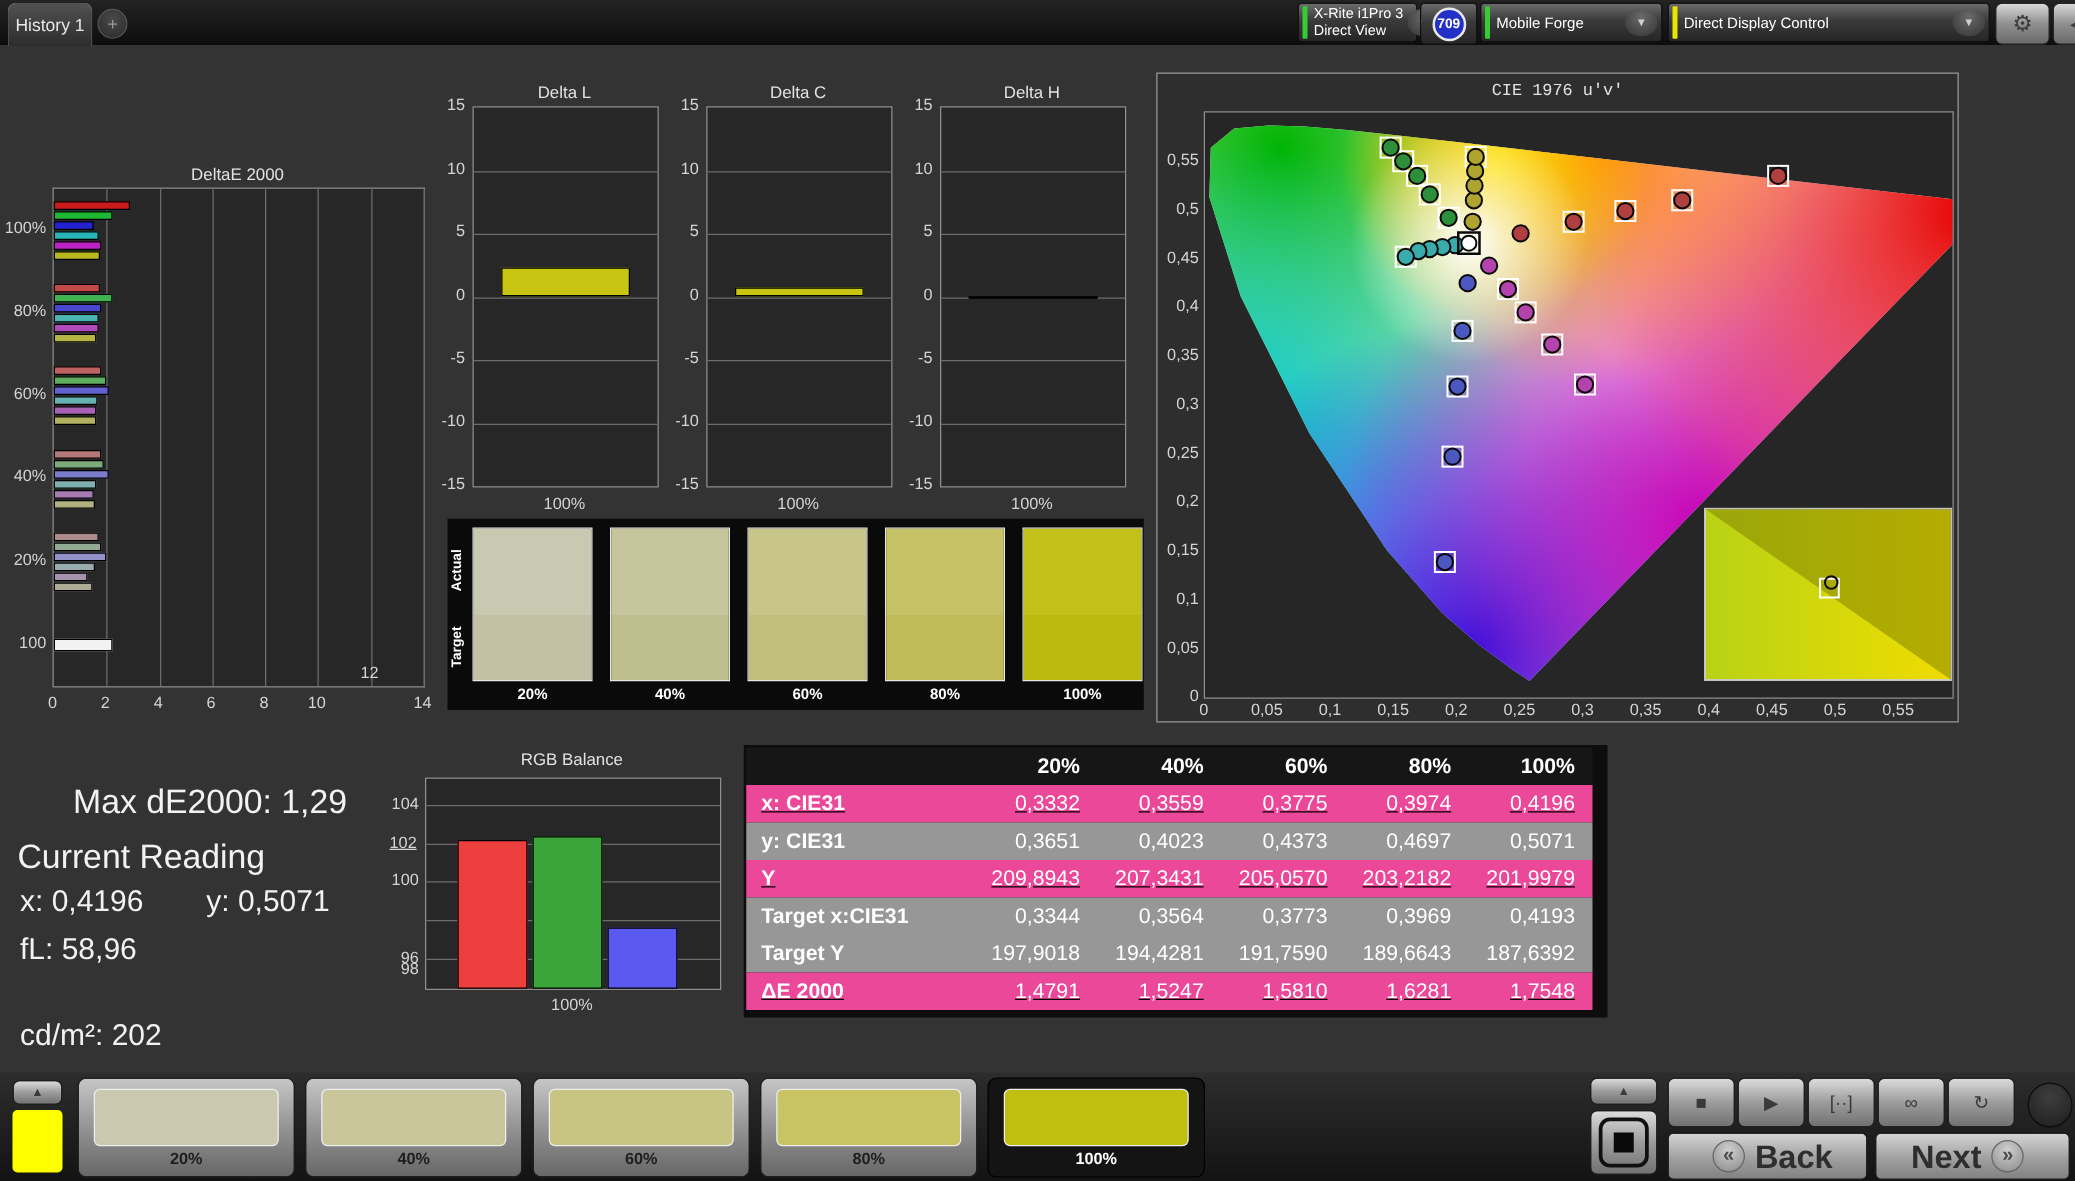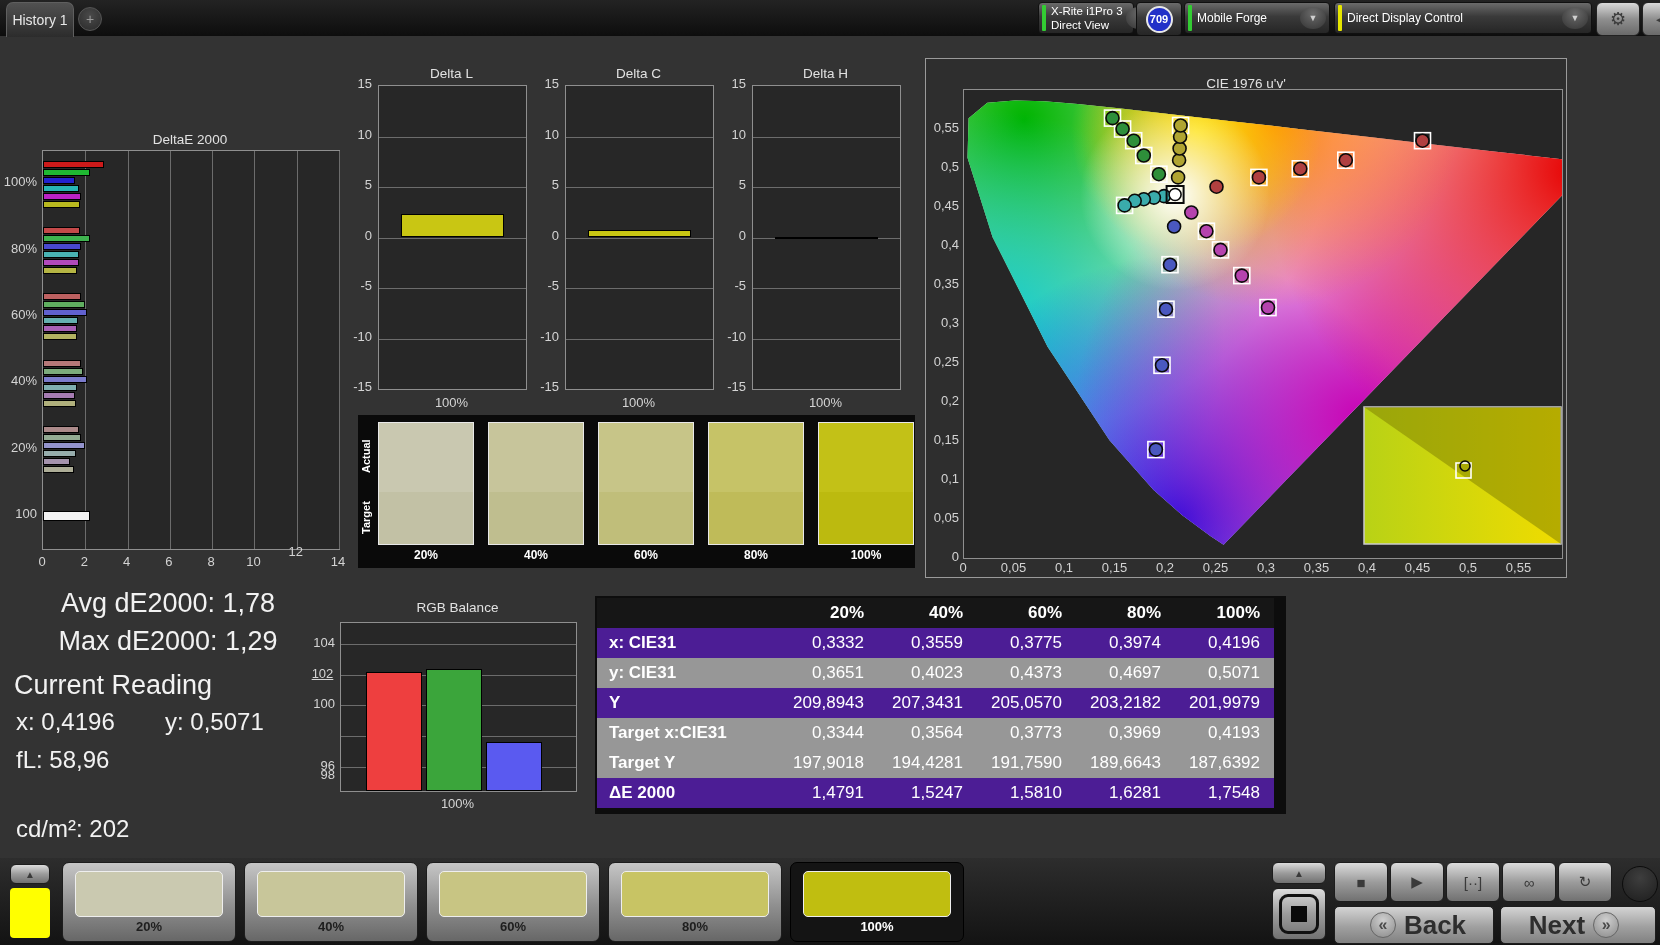--- a/index.html
+++ b/index.html
@@ -33,21 +33,21 @@
   .swlabel{position:absolute;top:133px;height:17px;color:#fff;font-size:12px;font-weight:bold;text-align:center;}
   
   .bigstat{position:absolute;color:#f2f2f2;font-size:27px;text-align:center;width:280px;left:28px;}
   .readtxt{position:absolute;color:#f2f2f2;}
   
   #dtable{position:absolute;left:595px;top:596px;background:#0d0d0d;padding:2px 12px 6px 2px;}
   .trow{display:flex;height:30px;align-items:center;}
   .trow .lab{width:182px;padding-left:12px;font-weight:bold;color:#fff;font-size:17px;box-sizing:border-box;}
   .trow .val{width:99px;text-align:right;padding-right:14px;color:#fff;font-size:17px;box-sizing:border-box;}
   .thead{background:#161616;}
-  .rdark{background:#4c1d95;}
+  .rdark{background:#ec4899;text-decoration:underline;}
   .rlight{background:#979797;}
   
   #bottombar{position:absolute;left:0;top:858px;width:1660px;height:87px;background:linear-gradient(#2d2d2d,#131313);}
   .graybtn{position:absolute;border-radius:6px;background:linear-gradient(#dcdcdc,#9c9c9c 50%,#717171);border:1px solid #1d1d1d;display:flex;align-items:center;justify-content:center;color:#3a3a3a;box-sizing:border-box;}
   .patbtn{position:absolute;top:4px;width:174px;height:80px;border-radius:7px;background:linear-gradient(#c6c6c6,#8f8f8f 55%,#676767);border:1px solid #1d1d1d;box-sizing:border-box;}
   .patbtn.sel{background:#141414;border:1px solid #000;}
   .patsw{position:absolute;left:12px;top:8px;width:148px;height:46px;border-radius:5px;border:1px solid #eee;box-sizing:border-box;}
   .patlbl{position:absolute;left:0;top:56px;width:100%;text-align:center;font-size:13px;font-weight:bold;color:#1e1e1e;}
   .patbtn.sel .patlbl{color:#fff;}
   .circle-glyph{display:inline-flex;width:24px;height:24px;border-radius:50%;background:radial-gradient(circle at 50% 30%,#cfcfcf,#8a8a8a);border:1px solid #666;align-items:center;justify-content:center;font-size:16px;color:#4a4a4a;margin:0 8px;}
@@ -133,21 +133,21 @@
         <div class="hbar" style="position: absolute; left: 0px; top: 307px; width: 27.4857px; height: 7px; background: rgb(165, 147, 173);"></div>
         <div class="hbar" style="position: absolute; left: 0px; top: 315px; width: 30.6571px; height: 7px; background: rgb(173, 173, 151);"></div>
         <div class="hbar" style="position: absolute; left: 0px; top: 359.833px; width: 46.5143px; height: 10px; background: rgb(242, 242, 242);"></div>
       </div>
       <div class="tick" style="position: absolute; left: 30px; top: 422px; width: 24px; text-align: center;">0</div>
       <div class="tick" style="position: absolute; left: 72.2857px; top: 422px; width: 24px; text-align: center;">2</div>
       <div class="tick" style="position: absolute; left: 114.571px; top: 422px; width: 24px; text-align: center;">4</div>
       <div class="tick" style="position: absolute; left: 156.857px; top: 422px; width: 24px; text-align: center;">6</div>
       <div class="tick" style="position: absolute; left: 199.143px; top: 422px; width: 24px; text-align: center;">8</div>
       <div class="tick" style="position: absolute; left: 241.429px; top: 422px; width: 24px; text-align: center;">10</div>
-      <div class="tick" style="position: absolute; left: 283.714px; top: 412px; width: 24px; text-align: center;">12</div>
+      <div class="tick" style="position: absolute; left: 283.714px; top: 398px; width: 24px; text-align: center;">12</div>
       <div class="tick" style="position: absolute; left: 326px; top: 422px; width: 24px; text-align: center;">14</div>
       <div class="tick" style="position: absolute; left: 0px; top: 42.1667px; width: 37px; text-align: right;">100%</div>
       <div class="tick" style="position: absolute; left: 0px; top: 108.5px; width: 37px; text-align: right;">80%</div>
       <div class="tick" style="position: absolute; left: 0px; top: 174.833px; width: 37px; text-align: right;">60%</div>
       <div class="tick" style="position: absolute; left: 0px; top: 241.167px; width: 37px; text-align: right;">40%</div>
       <div class="tick" style="position: absolute; left: 0px; top: 307.5px; width: 37px; text-align: right;">20%</div>
       <div class="tick" style="position: absolute; left: 0px; top: 373.833px; width: 37px; text-align: right;">100</div>
     </div>
   <div class="abs" id="delta_l" style="left:348px;top:66px;width:178px;height:345px;">
       <div class="chart-title" style="position: absolute; left: 30px; top: 0px; width: 147px;">Delta L</div>
@@ -200,21 +200,21 @@
       <div class="tick" style="position: absolute; left: 0px; top: 10px; width: 24px; text-align: right;">15</div>
       <div class="tick" style="position: absolute; left: 0px; top: 60.5px; width: 24px; text-align: right;">10</div>
       <div class="tick" style="position: absolute; left: 0px; top: 111px; width: 24px; text-align: right;">5</div>
       <div class="tick" style="position: absolute; left: 0px; top: 161.5px; width: 24px; text-align: right;">0</div>
       <div class="tick" style="position: absolute; left: 0px; top: 212px; width: 24px; text-align: right;">-5</div>
       <div class="tick" style="position: absolute; left: 0px; top: 262.5px; width: 24px; text-align: right;">-10</div>
       <div class="tick" style="position: absolute; left: 0px; top: 313px; width: 24px; text-align: right;">-15</div>
       <div class="tick" style="position: absolute; left: 30px; top: 329px; width: 147px; text-align: center;">100%</div>
     </div>
   <div class="abs" id="cie" style="left:925px;top:58px;width:642px;height:520px;background:#2e2e2e;border:1px solid #9a9a9a;box-sizing:border-box;">
-      <div class="chart-title" style="position: absolute; left: 0px; top: 17px; width: 640px;">CIE 1976 u'v'</div>
+      <div class="chart-title" style="position: absolute; left: 0px; top: 7px; width: 640px; font-family: Liberation Mono, monospace;">CIE 1976 u'v'</div>
       <div class="tick" style="position: absolute; left: 0px; top: 61px; width: 33px; text-align: right;">0,55</div>
       <div class="tick" style="position: absolute; left: 0px; top: 100px; width: 33px; text-align: right;">0,5</div>
       <div class="tick" style="position: absolute; left: 0px; top: 139px; width: 33px; text-align: right;">0,45</div>
       <div class="tick" style="position: absolute; left: 0px; top: 178px; width: 33px; text-align: right;">0,4</div>
       <div class="tick" style="position: absolute; left: 0px; top: 217px; width: 33px; text-align: right;">0,35</div>
       <div class="tick" style="position: absolute; left: 0px; top: 256px; width: 33px; text-align: right;">0,3</div>
       <div class="tick" style="position: absolute; left: 0px; top: 295px; width: 33px; text-align: right;">0,25</div>
       <div class="tick" style="position: absolute; left: 0px; top: 334px; width: 33px; text-align: right;">0,2</div>
       <div class="tick" style="position: absolute; left: 0px; top: 373px; width: 33px; text-align: right;">0,15</div>
       <div class="tick" style="position: absolute; left: 0px; top: 412px; width: 33px; text-align: right;">0,1</div>
@@ -387,21 +387,20 @@
         <div style="position: absolute; left: 0px; top: 57%; width: 100%; height: 43%; background: rgb(191, 187, 89);"></div>
       </div>
       <div class="swlabel" style="position: absolute; left: 350px; width: 96px;">80%</div>
       <div class="swatch" style="position: absolute; left: 460px; width: 96px;">
         <div style="position: absolute; left: 0px; top: 0px; width: 100%; height: 57%; background: rgb(195, 193, 23);"></div>
         <div style="position: absolute; left: 0px; top: 57%; width: 100%; height: 43%; background: rgb(188, 186, 15);"></div>
       </div>
       <div class="swlabel" style="position: absolute; left: 460px; width: 96px;">100%</div>
     </div>
 
-  <div class="bigstat" style="top:588px;">Avg dE2000: 1,78</div>
   <div class="bigstat" style="top:626px;">Max dE2000: 1,29</div>
   <div class="readtxt" style="left:14px;top:670px;font-size:27px;">Current Reading</div>
   <div class="readtxt" style="left:16px;top:708px;font-size:24px;">x: 0,4196</div>
   <div class="readtxt" style="left:165px;top:708px;font-size:24px;">y: 0,5071</div>
   <div class="readtxt" style="left:16px;top:746px;font-size:24px;">fL: 58,96</div>
   <div class="readtxt" style="left:16px;top:815px;font-size:24px;">cd/m²: 202</div>
 
   <div id="dtable">
       <div class="trow thead">
         <div class="lab"></div>

